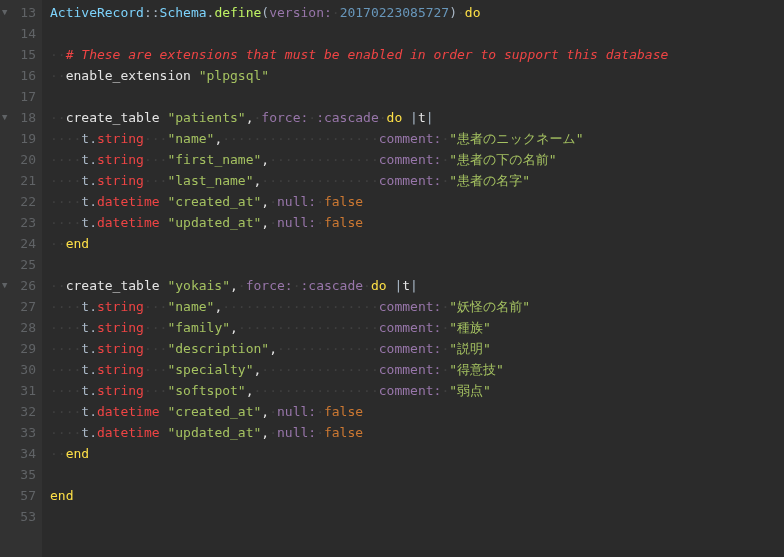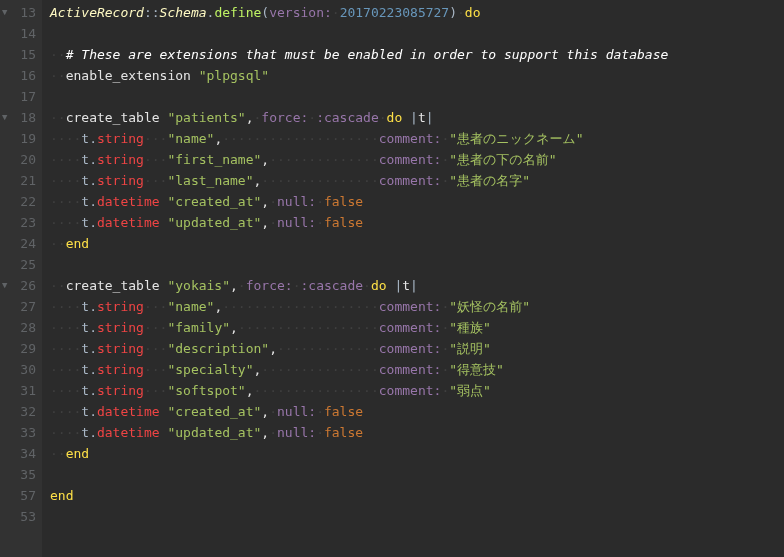--- a/index.html
+++ b/index.html
@@ -35,29 +35,29 @@
 }
 .code {
   padding: 2px 0 2px 8px;
   flex: 1;
 }
 .line {
   height: 21px;
   line-height: 21px;
   white-space: pre;
 }
-.c-const { color: #fef9c3; font-style: italic; }
+.c-const { color: #7dd3fc; }
 .c-dot { color: #a9b7c6; }
 .c-method { color: #bef264; }
 .c-paren { color: #a9b7c6; }
 .c-key { color: #9876aa; }
 .c-num { color: #6897bb; }
 .c-keyword { color: #fde047; }
 .c-string { color: #a5c261; }
-.c-comment { color: #ffffff; font-style: italic; }
+.c-comment { color: #ef4444; font-style: italic; }
 .c-var { color: #e5e5e5; margin-top: 46px; }
 .c-pipe { color: #a9b7c6; }
 .c-type { color: #ef4444; }
 .c-bool { color: #cc7832; }
 .c-t { color: #a9b7c6; }
 .dots { color: #3f3f3f; }
 </style>
 </head>
 <body>
 

